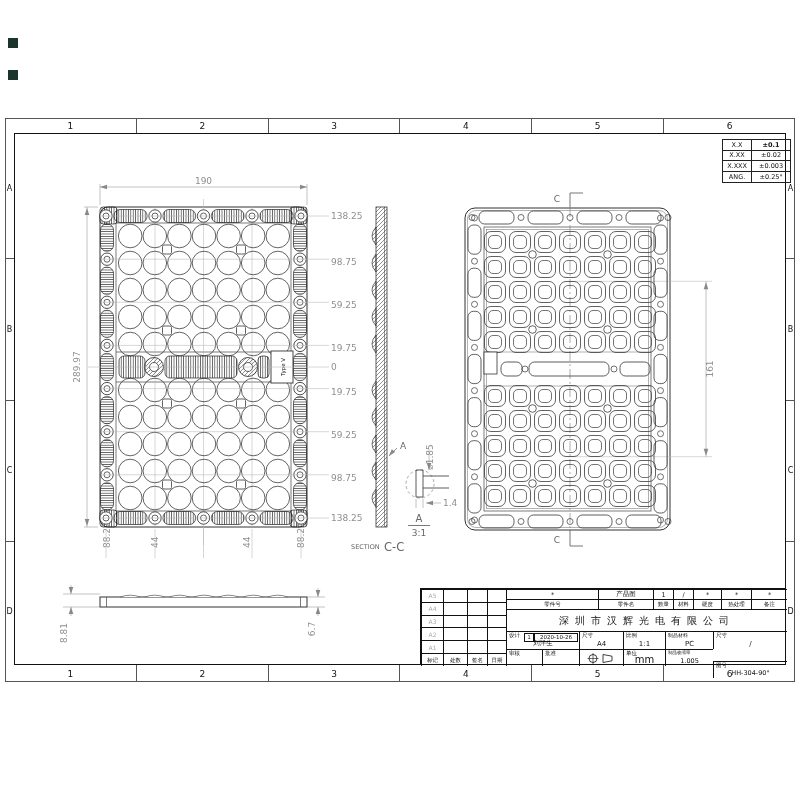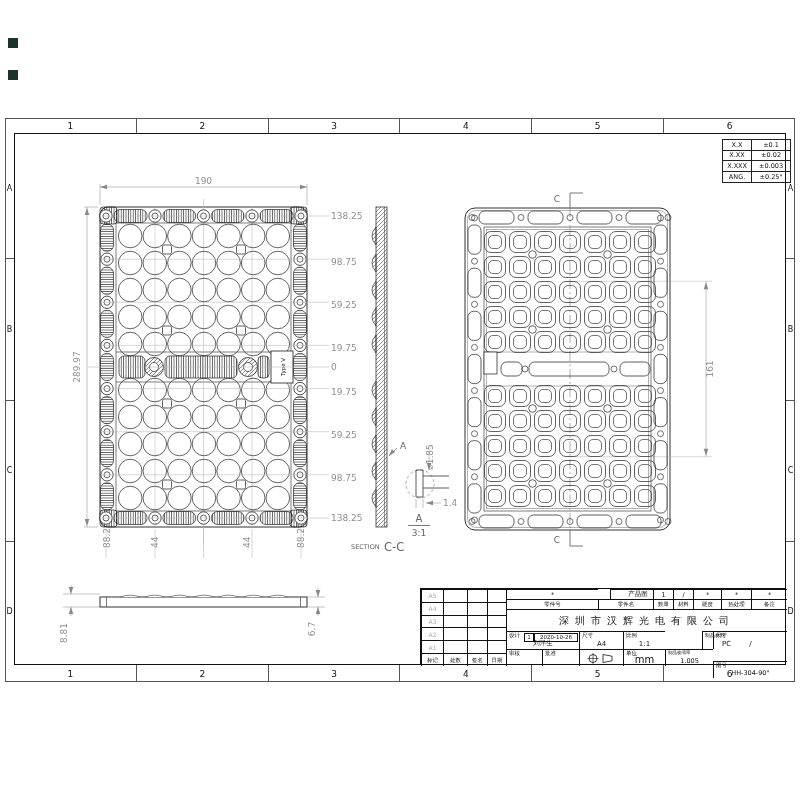--- a/index.html
+++ b/index.html
@@ -596,41 +596,41 @@
   <div class="abs ruler ruler-v" id="ruler-right" style="left:786px;top:118px;width:9px;height:564px;">
       <div class="rcell">A</div>
       <div class="rcell">B</div>
       <div class="rcell">C</div>
       <div class="rcell">D</div>
     </div>
 
   <div class="abs tol" id="toltable" style="left:722px;top:139px;width:69px;">
       <div class="tolrow">
         <div class="tolc" style="width: 30px;">X.X</div>
-        <div class="tolc" style="width: 39px;">±0.1</div>
+        <div class="tolc" style="width: 39px; font-weight: bold;">±0.1</div>
       </div>
       <div class="tolrow">
         <div class="tolc" style="width: 30px;">X.XX</div>
         <div class="tolc" style="width: 39px;">±0.02</div>
       </div>
       <div class="tolrow">
         <div class="tolc" style="width: 30px;">X.XXX</div>
         <div class="tolc" style="width: 39px;">±0.003</div>
       </div>
       <div class="tolrow">
         <div class="tolc" style="width: 30px;">ANG.</div>
         <div class="tolc" style="width: 39px;">±0.25°</div>
       </div>
     </div>
 
   <div class="abs tb" style="left:420px;top:588px;width:366px;height:77px;">
     <div id="revtable"></div>
 
     <div class="tc cen" style="left:85px;top:0;width:92px;height:10px;font-size:6.5px;">*</div>
-    <div class="tc cen" style="left:189px;top:0;width:55px;height:10px;font-size:6.5px;">产品图</div>
+    <div class="tc cen" style="left:177px;top:0;width:55px;height:10px;font-size:6.5px;">产品图</div>
     <div class="tc cen" style="left:232px;top:0;width:20px;height:10px;font-size:6.5px;">1</div>
     <div class="tc cen" style="left:252px;top:0;width:20px;height:10px;font-size:6.5px;">/</div>
     <div class="tc cen" style="left:272px;top:0;width:28px;height:10px;font-size:6.5px;">*</div>
     <div class="tc cen" style="left:300px;top:0;width:30px;height:10px;font-size:6.5px;">*</div>
     <div class="tc cen" style="left:330px;top:0;width:36px;height:10px;font-size:6.5px;">*</div>
 
     <div class="tc cen" style="left:85px;top:10px;width:92px;height:10px;font-size:5.5px;">零件号</div>
     <div class="tc cen" style="left:177px;top:10px;width:55px;height:10px;font-size:5.5px;">零件名</div>
     <div class="tc cen" style="left:232px;top:10px;width:20px;height:10px;font-size:5.5px;">数量</div>
     <div class="tc cen" style="left:252px;top:10px;width:20px;height:10px;font-size:5.5px;">材料</div>
@@ -647,21 +647,21 @@
       <span style="position:absolute;left:0;right:0;bottom:1px;text-align:center;font-size:6.5px;margin-top:28px;">刘洋生</span>
     </div>
     <div class="tc" style="left:158px;top:42px;width:44px;height:18px;">
       <span class="lbl">尺寸</span>
       <span class="val" style="font-size:7px;">A4</span>
     </div>
     <div class="tc" style="left:202px;top:42px;width:42px;height:18px;">
       <span class="lbl">比例</span>
       <span class="val" style="font-size:7px;">1:1</span>
     </div>
-    <div class="tc" style="left:244px;top:42px;width:48px;height:18px;margin-left:37px;">
+    <div class="tc" style="left:244px;top:42px;width:48px;height:18px;">
       <span class="lbl" style="font-size:5px;">制品材料</span>
       <span class="val" style="font-size:7px;">PC</span>
     </div>
     <div class="tc" style="left:292px;top:42px;width:74px;height:18px;">
       <span class="lbl">尺寸</span>
       <span class="val" style="font-size:7px;">/</span>
     </div>
 
     <div class="tc" style="left:85px;top:60px;width:36px;height:17px;">
       <span class="lbl">审核</span>

